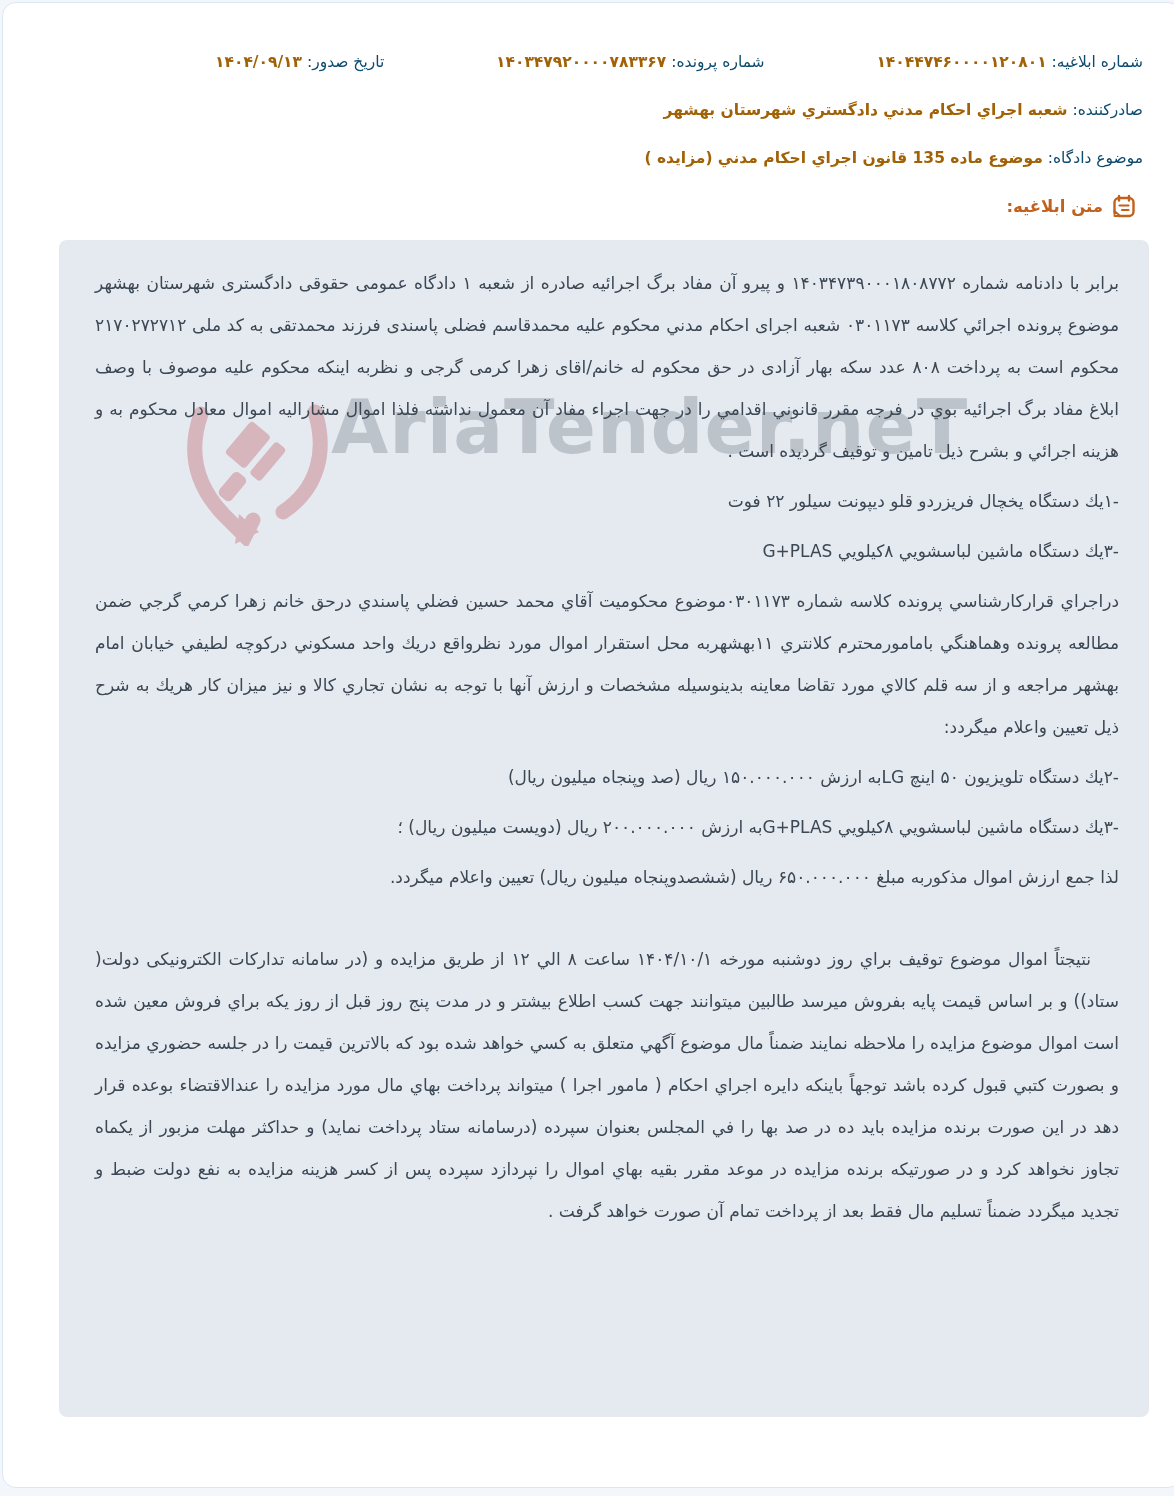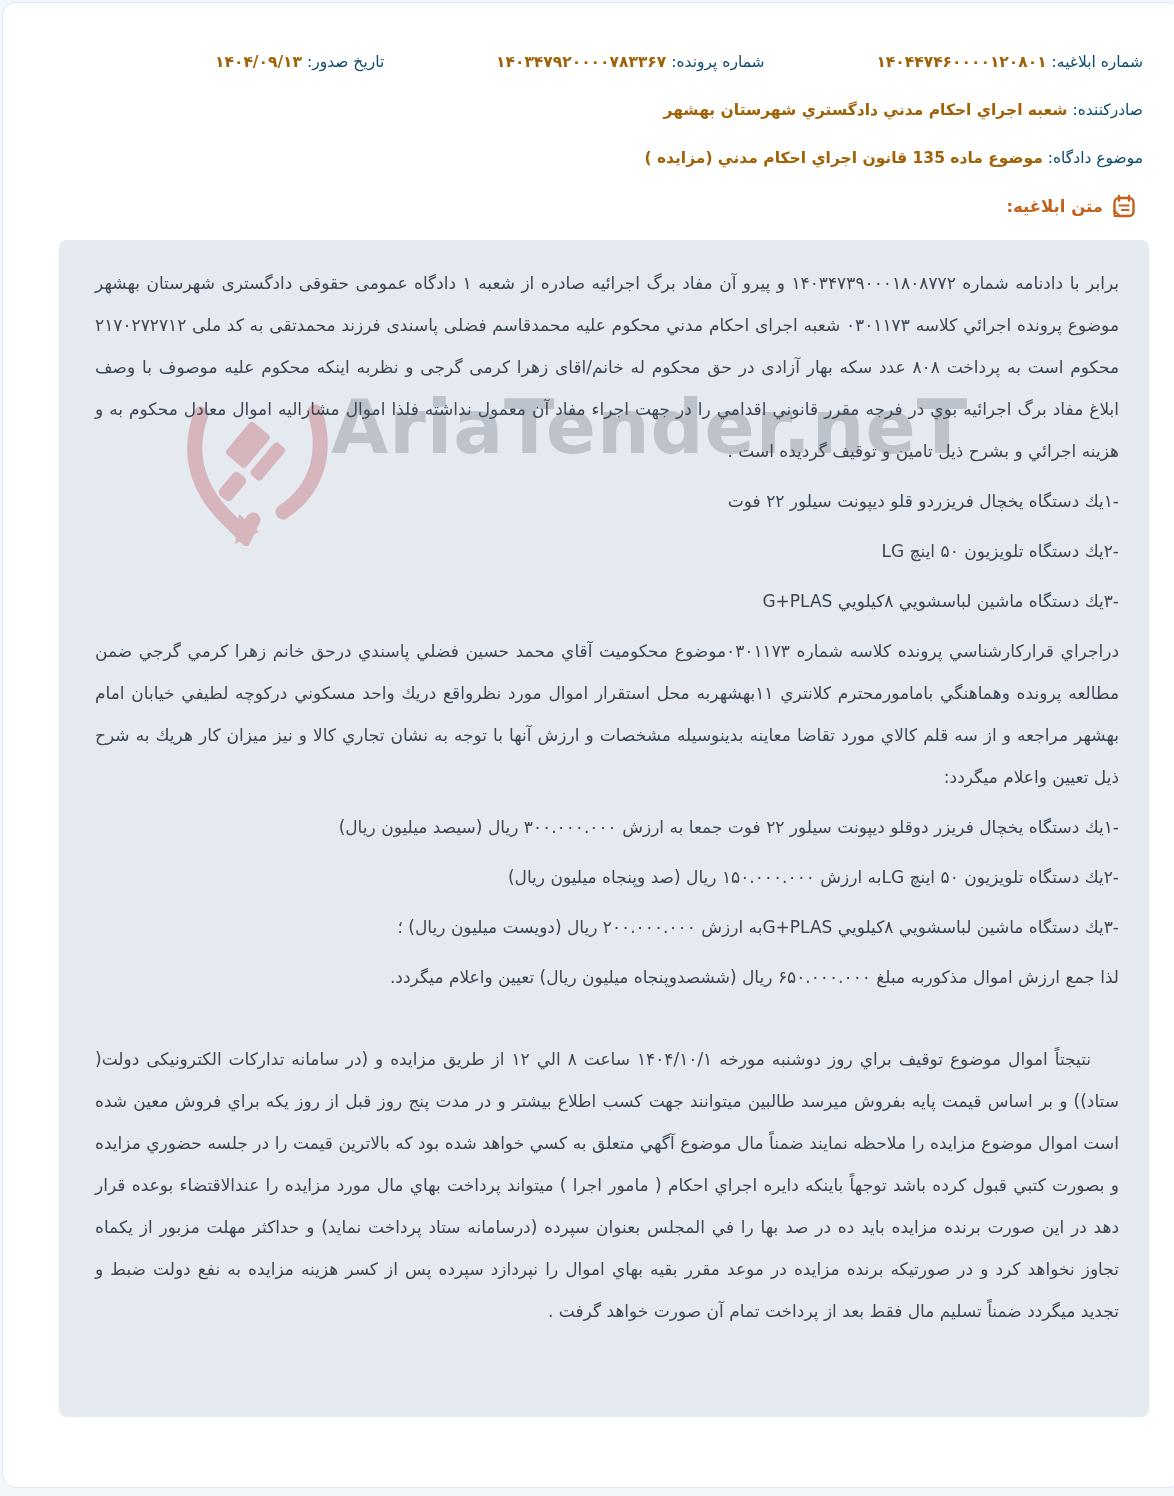--- a/index.html
+++ b/index.html
@@ -127,24 +127,22 @@
             <rect x="62" y="86" width="16" height="30" rx="5" fill="#b84a52"></rect>
           </g>
         </svg>
       </span>
       <span class="wm-text">AriaTender.neT</span>
     </div>
 
     <div class="notice-content">
       <div class="block para">برابر با دادنامه شماره ۱۴۰۳۴۷۳۹۰۰۰۱۸۰۸۷۷۲ و پیرو آن مفاد برگ اجرائیه صادره از شعبه ۱ دادگاه عمومی حقوقی دادگستری شهرستان بهشهر موضوع پرونده اجرائي کلاسه ۰۳۰۱۱۷۳ شعبه اجرای احکام مدني محکوم علیه  محمدقاسم فضلی پاسندی فرزند محمدتقی به کد ملی ۲۱۷۰۲۷۲۷۱۲ محکوم است به پرداخت ۸۰۸ عدد سکه بهار آزادی در حق محکوم له خانم/اقای زهرا کرمی گرجی و نظربه اینکه محکوم علیه موصوف با وصف ابلاغ مفاد برگ اجرائیه بوي در فرجه مقرر قانوني اقدامي را در جهت اجراء مفاد آن معمول نداشته فلذا اموال مشارالیه اموال معادل محکوم به و هزینه اجرائي و بشرح ذیل تامین و توقیف گردیده است .</div>
       <div class="block">-۱يك دستگاه یخچال فریزردو قلو دیپونت سیلور ۲۲ فوت</div>
-      <div class="block">-۲يك دستگاه تلویزیون ۵۰ اینچ LG</div>
       <div class="block">-۳يك دستگاه ماشین لباسشویي ۸کیلویي G+PLAS</div>
       <div class="block para">دراجراي قراركارشناسي پرونده كلاسه شماره ۰۳۰۱۱۷۳موضوع  محكوميت آقاي محمد حسين فضلي پاسندي درحق خانم  زهرا كرمي گرجي  ضمن مطالعه پرونده وهماهنگي بامامورمحترم كلانتري ۱۱بهشهربه محل استقرار اموال مورد نظرواقع دريك واحد مسكوني دركوچه لطيفي خيابان امام بهشهر مراجعه و از سه قلم كالاي مورد تقاضا معاينه بدينوسيله مشخصات و ارزش آنها با توجه به نشان تجاري كالا و نيز ميزان كار هريك به شرح ذيل تعيين واعلام ميگردد:</div>
-      <div class="block">-۱يك دستگاه یخچال فریزر دوقلو دیپونت سیلور ۲۲ فوت جمعا به ارزش ۳۰۰.۰۰۰.۰۰۰ ریال (سیصد میلیون ریال)</div>
       <div class="block">-۲يك دستگاه تلویزیون ۵۰ اینچ   LGبه ارزش ۱۵۰.۰۰۰.۰۰۰ ریال (صد وپنجاه میلیون ریال)</div>
       <div class="block">-۳يك دستگاه ماشین لباسشویي ۸کیلویي  G+PLASبه ارزش ۲۰۰.۰۰۰.۰۰۰ ریال (دویست میلیون ریال) ؛</div>
       <div class="block">لذا جمع ارزش اموال مذکوربه مبلغ ۶۵۰.۰۰۰.۰۰۰ ریال (ششصدوپنجاه میلیون ریال) تعیین واعلام میگردد.</div>
       <div class="block para final-para">نتیجتاً اموال موضوع توقیف براي  روز دوشنبه مورخه ۱۴۰۴/۱۰/۱ ساعت ۸ الي ۱۲ از طریق مزایده و (در سامانه تدارکات الکترونیکی دولت( ستاد)) و بر اساس قیمت پایه بفروش میرسد طالبین میتوانند جهت کسب اطلاع بیشتر و در مدت پنج روز قبل از روز یکه براي فروش معین شده است اموال موضوع مزایده را ملاحظه نمایند ضمناً مال موضوع آگهي متعلق به کسي خواهد شده بود که بالاترین قیمت را در جلسه حضوري مزایده و بصورت کتبي قبول کرده باشد توجهاً باینکه دایره اجراي احکام ( مامور اجرا ) میتواند پرداخت بهاي مال مورد مزایده را عندالاقتضاء بوعده قرار دهد در این صورت برنده مزایده باید ده در صد بها را في المجلس بعنوان سپرده (درسامانه ستاد پرداخت نماید) و حداکثر مهلت مزبور از یکماه تجاوز نخواهد کرد و در صورتیکه برنده مزایده در موعد مقرر بقیه بهاي اموال را نپردازد سپرده پس از کسر هزینه مزایده به نفع دولت ضبط و تجدید میگردد ضمناً تسلیم مال فقط بعد از پرداخت تمام آن صورت خواهد گرفت .</div>
     </div>
 
   </div>
 </div>
 
 </body></html>

